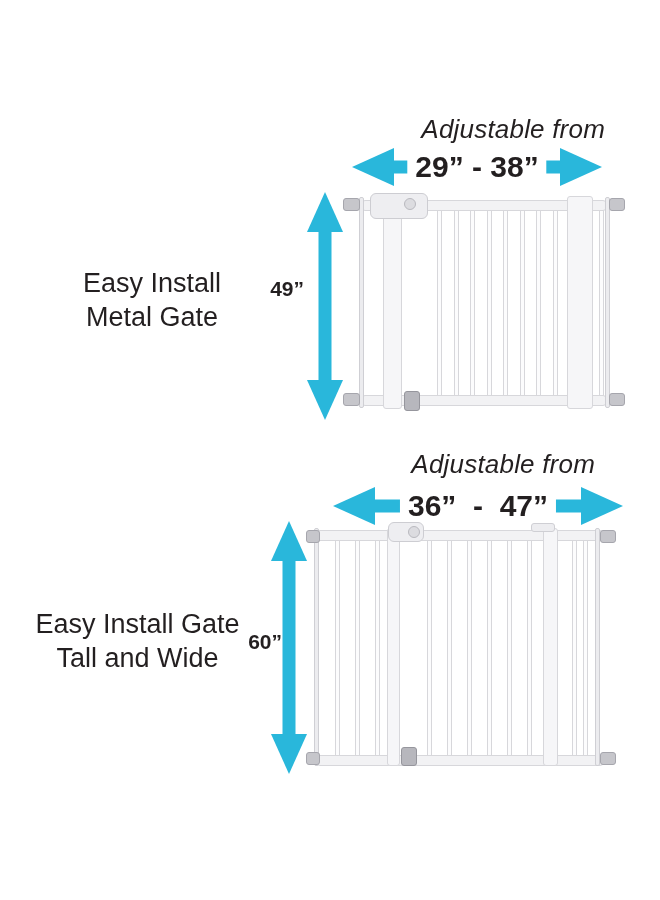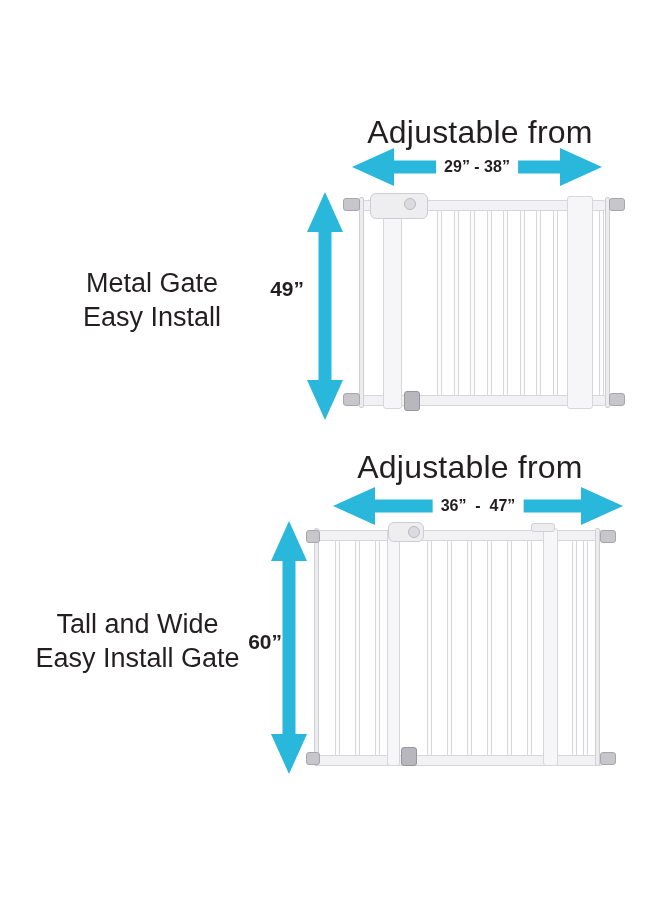--- a/index.html
+++ b/index.html
@@ -2,32 +2,32 @@
 <html style="--arrow: #29b7db; --ink: #231f20; --gate_line: #d7d7db; --knob: #c6c6cb;"><head>
 <meta charset="utf-8">
 <style>
   html,body{margin:0;padding:0;background:#ffffff;}
   #canvas{
     position:relative;width:660px;height:900px;background:#ffffff;
     overflow:hidden;color:var(--ink,#231f20);
     font-family:"Liberation Sans","DejaVu Sans",sans-serif;
   }
   
-  .adjustable{position:absolute;font-size:32px;text-align:center;letter-spacing:0.2px;}
+  .adjustable{position:absolute;font-size:26px;text-align:right;letter-spacing:0.2px;font-style:italic;}
   .product-label{position:absolute;font-size:27px;line-height:34px;text-align:center;}
   .dim-label{position:absolute;font-weight:700;font-size:21px;text-align:right;}
   
   .h-arrow{position:absolute;height:38px;}
   .h-shaft{position:absolute;left:34px;right:34px;top:50%;height:13px;transform:translateY(-50%);background:var(--arrow,#29b7db);}
   .h-head{position:absolute;top:0;width:0;height:0;border-top:19px solid transparent;border-bottom:19px solid transparent;}
   .h-head.left{left:0;border-right:42px solid var(--arrow,#29b7db);}
   .h-head.right{right:0;border-left:42px solid var(--arrow,#29b7db);}
   .range-label{
     position:absolute;left:50%;top:50%;transform:translate(-50%,-50%);
-    background:#fff;padding:0 8px;font-weight:700;font-size:16px;white-space:pre;
+    background:#fff;padding:0 8px;font-weight:700;font-size:30px;white-space:pre;
   }
   
   .v-arrow{position:absolute;width:36px;}
   .v-shaft{position:absolute;top:34px;bottom:34px;left:50%;width:13px;transform:translateX(-50%);background:var(--arrow,#29b7db);}
   .v-head{position:absolute;left:0;width:0;height:0;border-left:18px solid transparent;border-right:18px solid transparent;}
   .v-head.top{top:0;border-bottom:40px solid var(--arrow,#29b7db);}
   .v-head.bottom{bottom:0;border-top:40px solid var(--arrow,#29b7db);}
   
   .gate{position:absolute;}
   .gate *{box-sizing:border-box;}
@@ -57,22 +57,22 @@
 
   <div class="v-arrow" style="left:307px;top:192px;height:228px;">
     <div class="v-shaft"></div>
     <div class="v-head top"></div>
     <div class="v-head bottom"></div>
   </div>
 
   <div class="dim-label" style="left:250px;top:277px;width:54px;">49”</div>
 
   <div class="product-label" style="left:38px;top:266px;width:228px;">
+    <div>Easy Install</div>
     <div>Metal Gate</div>
-    <div>Easy Install</div>
   </div>
 
   <div class="gate" style="left:343px;top:192px;width:282px;height:228px;">
 
     <div class="vbar" style="left:94px;top:12px;height:198px;"></div>
     <div class="vbar" style="left:111px;top:12px;height:198px;"></div>
     <div class="vbar" style="left:127px;top:12px;height:198px;"></div>
     <div class="vbar" style="left:144px;top:12px;height:198px;"></div>
     <div class="vbar" style="left:160px;top:12px;height:198px;"></div>
     <div class="vbar" style="left:177px;top:12px;height:198px;"></div>
@@ -110,22 +110,22 @@
 
   <div class="v-arrow" style="left:271px;top:521px;height:253px;">
     <div class="v-shaft"></div>
     <div class="v-head top"></div>
     <div class="v-head bottom"></div>
   </div>
 
   <div class="dim-label" style="left:228px;top:630px;width:54px;">60”</div>
 
   <div class="product-label" style="left:15px;top:607px;width:245px;">
+    <div>Easy Install Gate</div>
     <div>Tall and Wide</div>
-    <div>Easy Install Gate</div>
   </div>
 
   <div class="gate" style="left:306px;top:528px;width:316px;height:238px;">
 
     <div class="vbar" style="left:29px;top:8px;height:222px;"></div>
     <div class="vbar" style="left:49px;top:8px;height:222px;"></div>
     <div class="vbar" style="left:69px;top:8px;height:222px;"></div>
 
     <div class="vbar" style="left:121px;top:8px;height:222px;"></div>
     <div class="vbar" style="left:141px;top:8px;height:222px;"></div>

